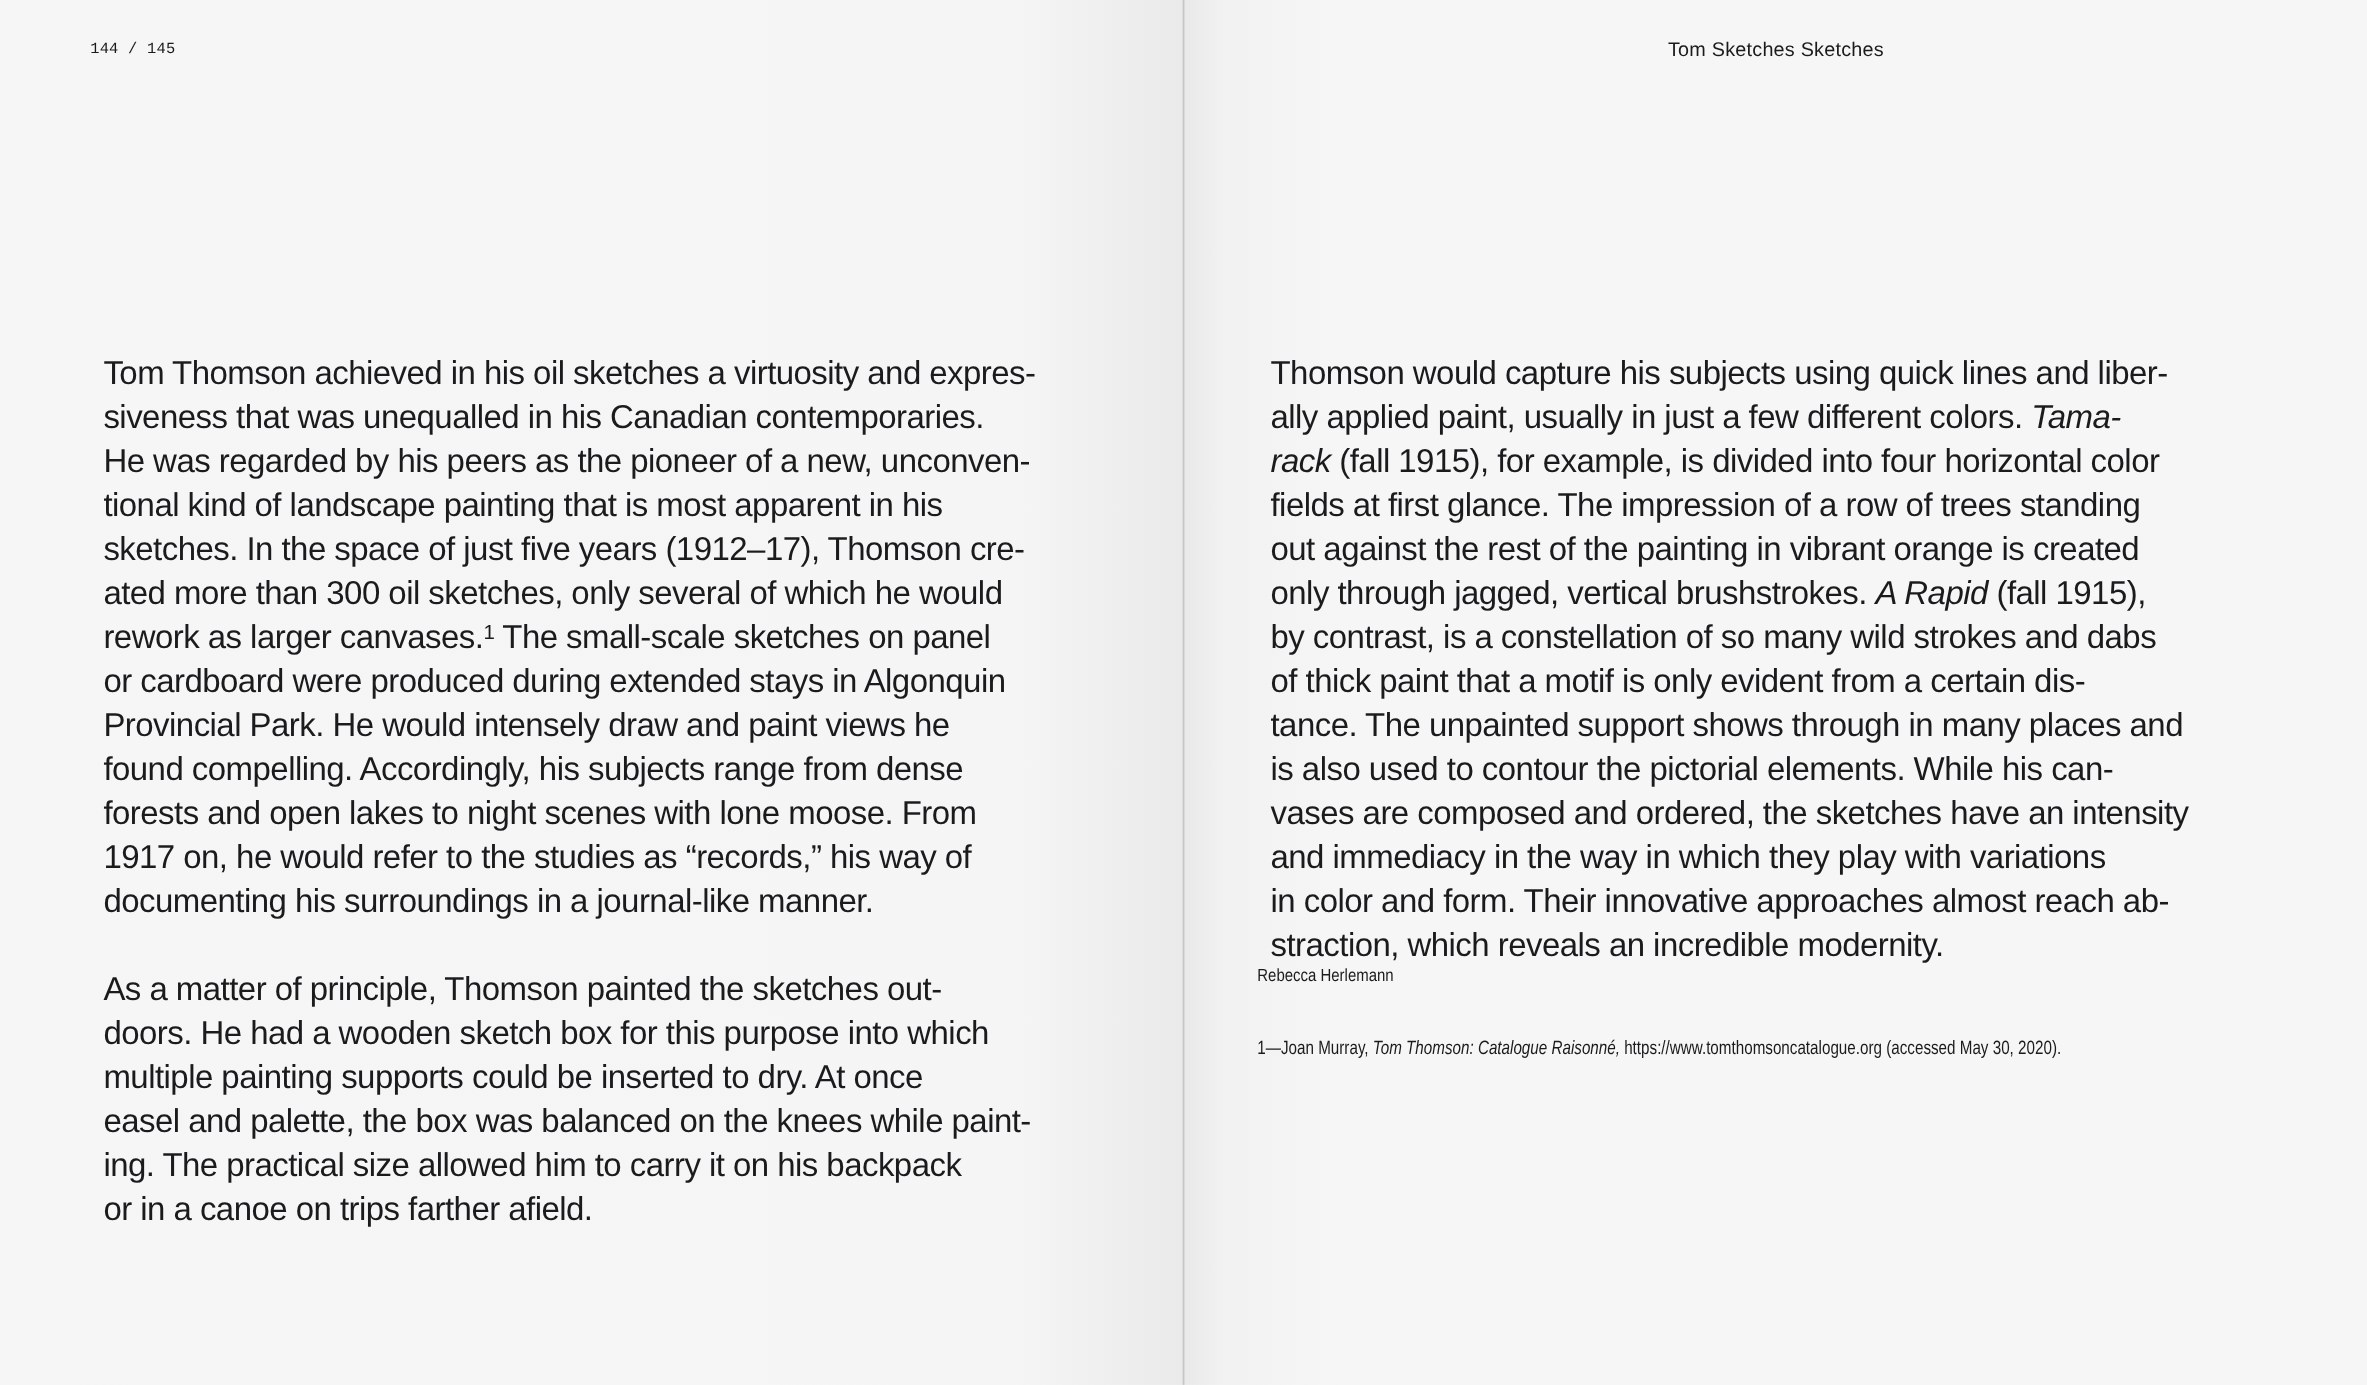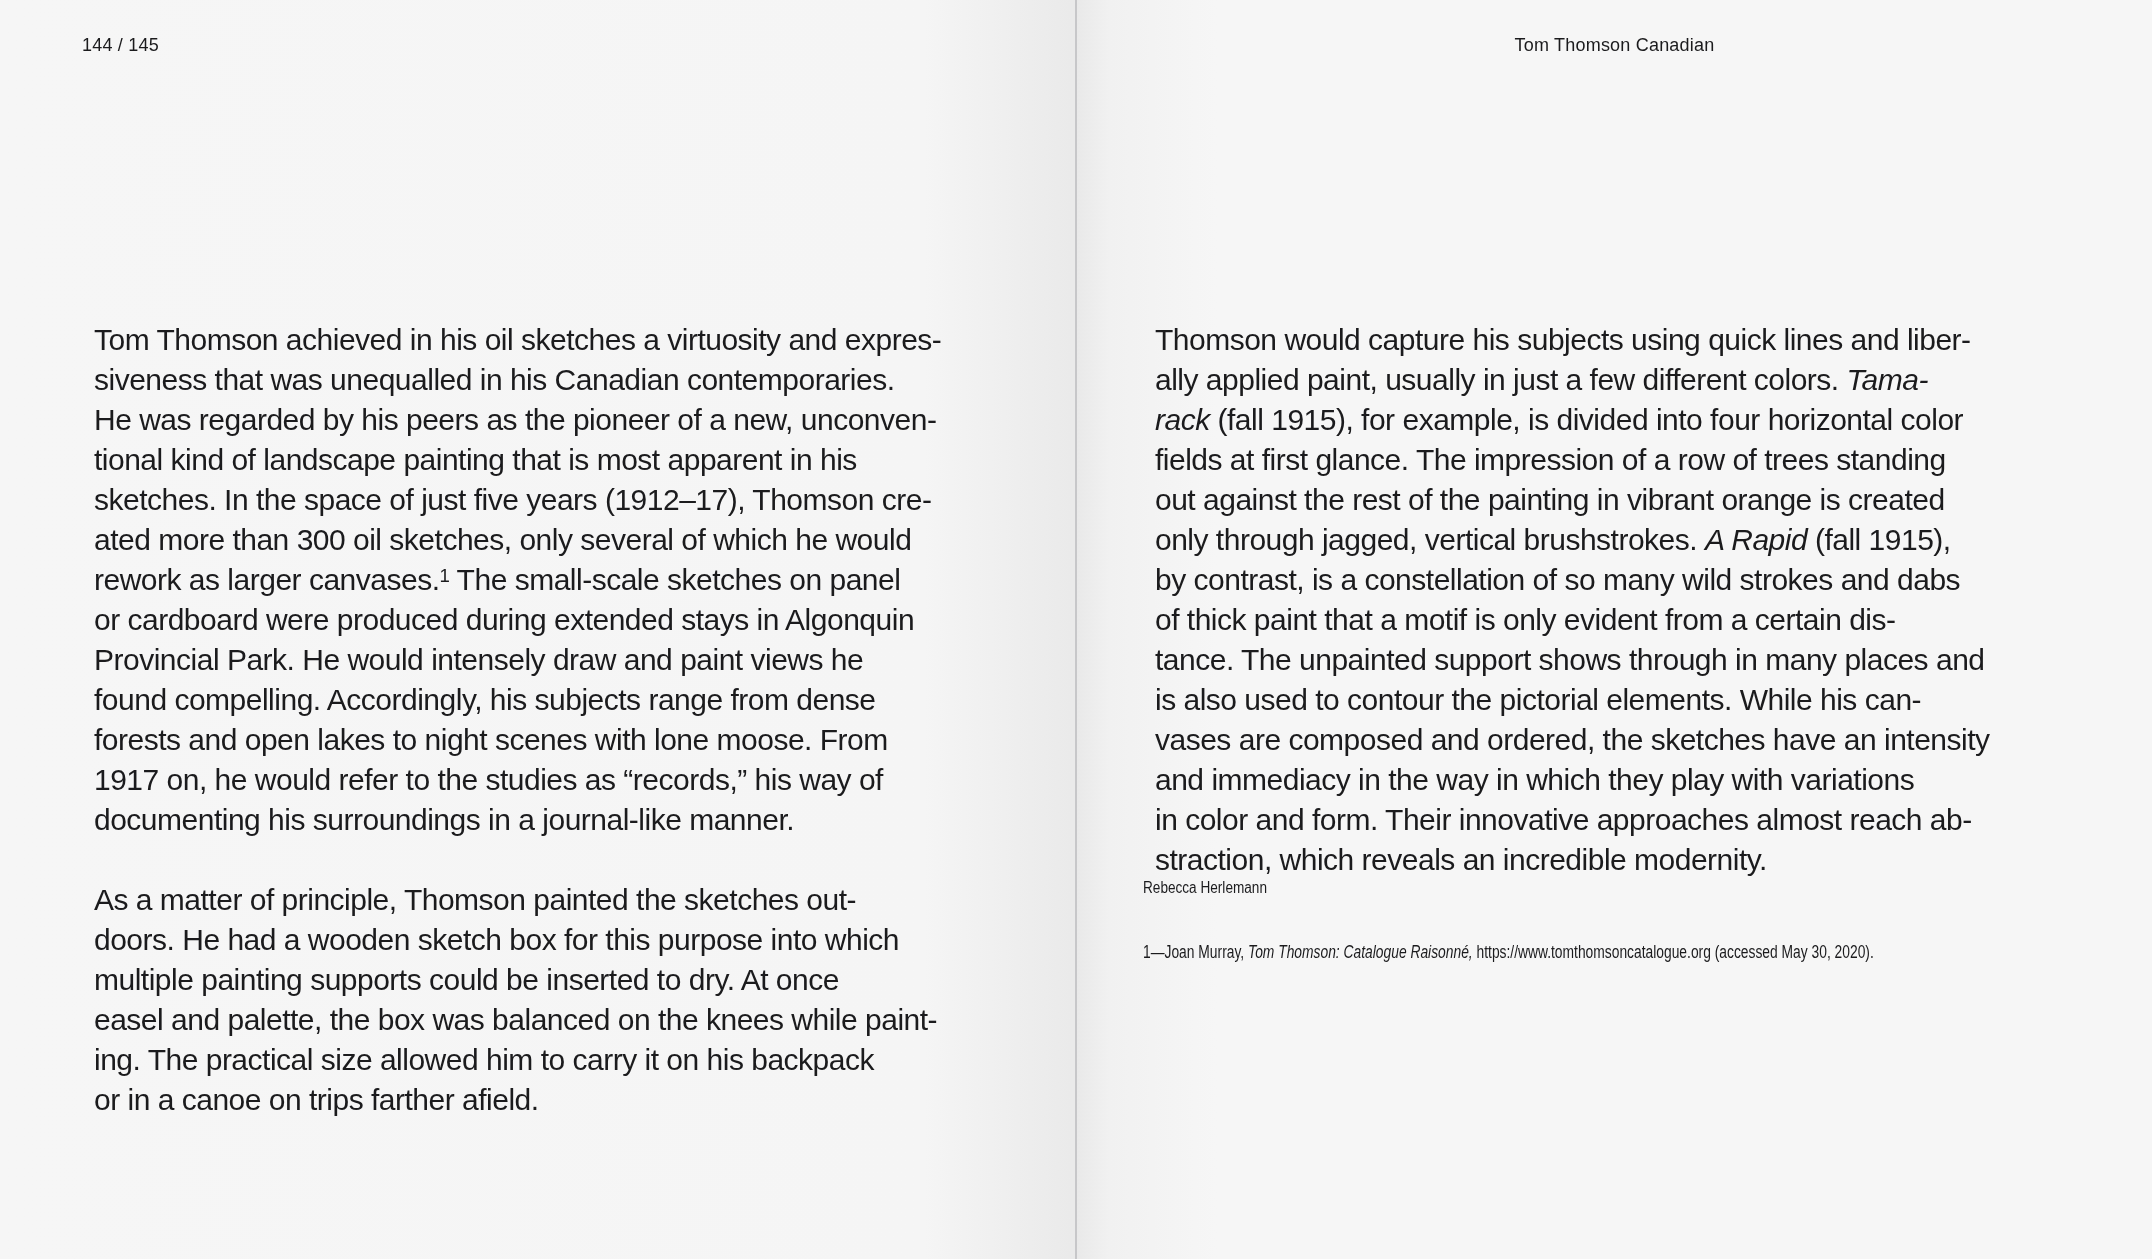--- a/index.html
+++ b/index.html
@@ -37,23 +37,24 @@
     left: 1075px;
     top: 0;
     width: 2px;
     height: 1259px;
     background: var(--spine);
   }
   .folio {
     position: absolute;
     left: 82px;
     top: 34px;
-    font-size: 18px;
+    font-size: 14px;
     line-height: 22px;
     letter-spacing: 0.2px;
+    font-family: Liberation Mono, monospace;
   }
   .running-head {
     position: absolute;
     left: 0;
     top: 34px;
     width: 100%;
     text-align: center;
     font-size: 18px;
     line-height: 22px;
     letter-spacing: 0.2px;
@@ -108,21 +109,21 @@
     <div class="folio">144 / 145</div>
     <div class="column column-left">
         <p><span>Tom Thomson achieved in his oil sketches a virtuosity and expres-</span><br><span>siveness that was unequalled in his Canadian contemporaries.</span><br><span>He was regarded by his peers as the pioneer of a new, unconven-</span><br><span>tional kind of landscape painting that is most apparent in his</span><br><span>sketches. In the space of just five years (1912–17), Thomson cre-</span><br><span>ated more than 300 oil sketches, only several of which he would</span><br><span>rework as larger canvases.</span><sup>1</sup><span> The small-scale sketches on panel</span><br><span>or cardboard were produced during extended stays in Algonquin</span><br><span>Provincial Park. He would intensely draw and paint views he</span><br><span>found compelling. Accordingly, his subjects range from dense</span><br><span>forests and open lakes to night scenes with lone moose. From</span><br><span>1917 on, he would refer to the studies as “records,” his way of</span><br><span>documenting his surroundings in a journal-like manner.</span></p>
         <p><span>As a matter of principle, Thomson painted the sketches out-</span><br><span>doors. He had a wooden sketch box for this purpose into which</span><br><span>multiple painting supports could be inserted to dry. At once</span><br><span>easel and palette, the box was balanced on the knees while paint-</span><br><span>ing. The practical size allowed him to carry it on his backpack</span><br><span>or in a canoe on trips farther afield.</span></p>
       </div>
   </section>
 
   <div class="spine"></div>
 
   <section class="page page-right">
-    <div class="running-head">Tom Thomson Canadian</div>
+    <div class="running-head">Tom Sketches Sketches</div>
     <div class="column column-right">
         <p><span>Thomson would capture his subjects using quick lines and liber-</span><br><span>ally applied paint, usually in just a few different colors. </span><em>Tama-</em><br><em>rack</em><span> (fall 1915), for example, is divided into four horizontal color</span><br><span>fields at first glance. The impression of a row of trees standing</span><br><span>out against the rest of the painting in vibrant orange is created</span><br><span>only through jagged, vertical brushstrokes. </span><em>A Rapid</em><span> (fall 1915),</span><br><span>by contrast, is a constellation of so many wild strokes and dabs</span><br><span>of thick paint that a motif is only evident from a certain dis-</span><br><span>tance. The unpainted support shows through in many places and</span><br><span>is also used to contour the pictorial elements. While his can-</span><br><span>vases are composed and ordered, the sketches have an intensity</span><br><span>and immediacy in the way in which they play with variations</span><br><span>in color and form. Their innovative approaches almost reach ab-</span><br><span>straction, which reveals an incredible modernity.</span></p>
       </div>
     <div class="byline">Rebecca Herlemann</div>
     <div class="footnote"><span>1—Joan Murray, </span><em>Tom Thomson: Catalogue Raisonné,</em><span> https://www.tomthomsoncatalogue.org (accessed May 30, 2020).</span></div>
   </section>
 
 </div>
 
 </body></html>

